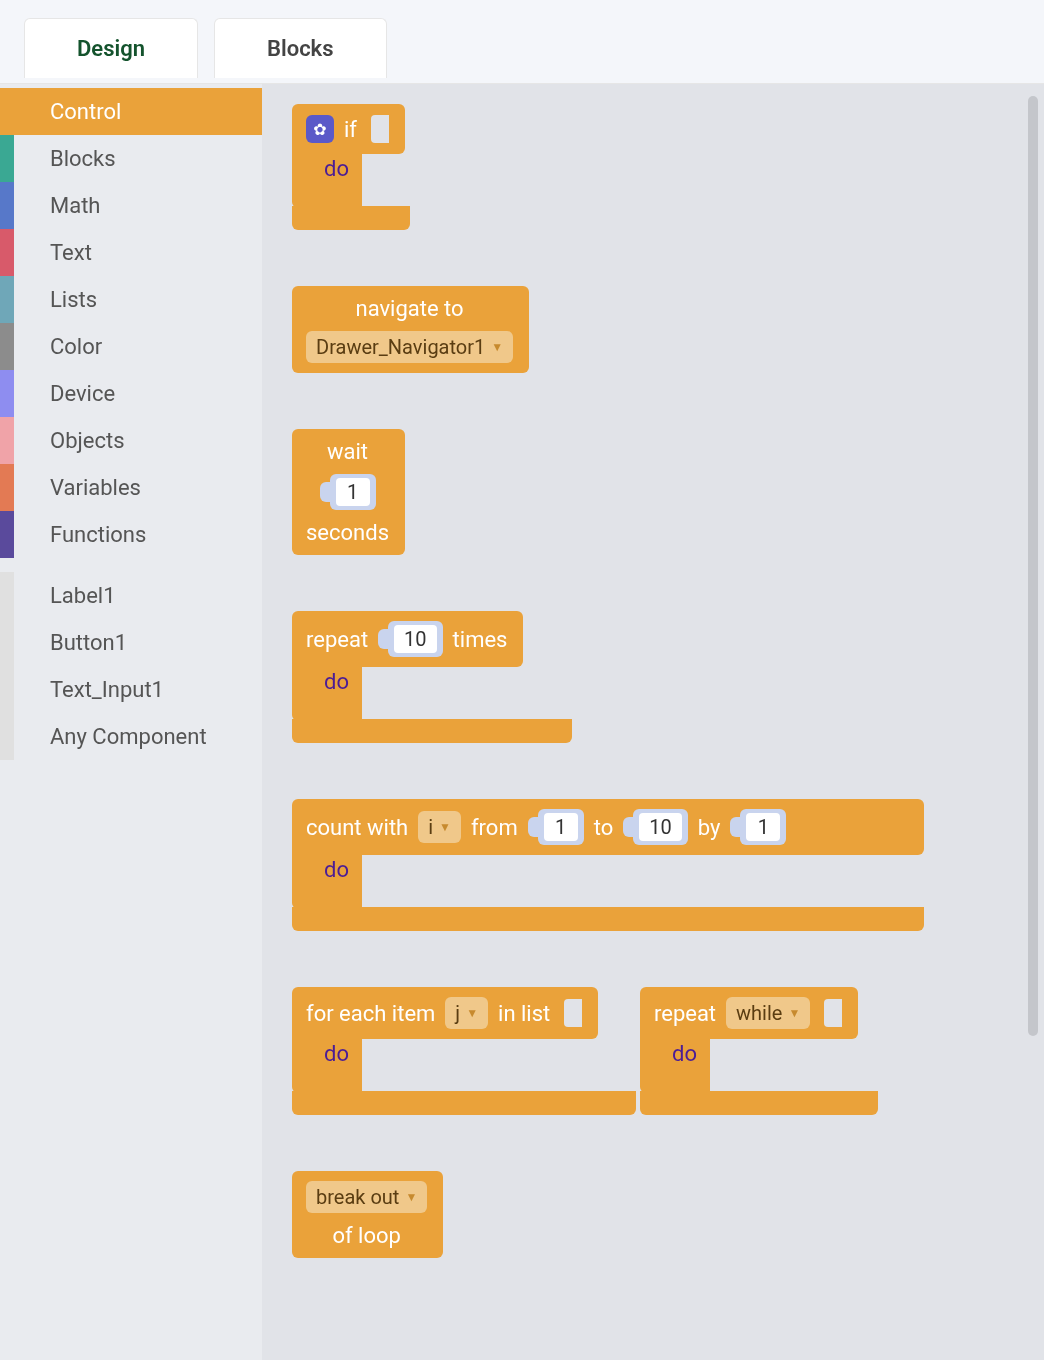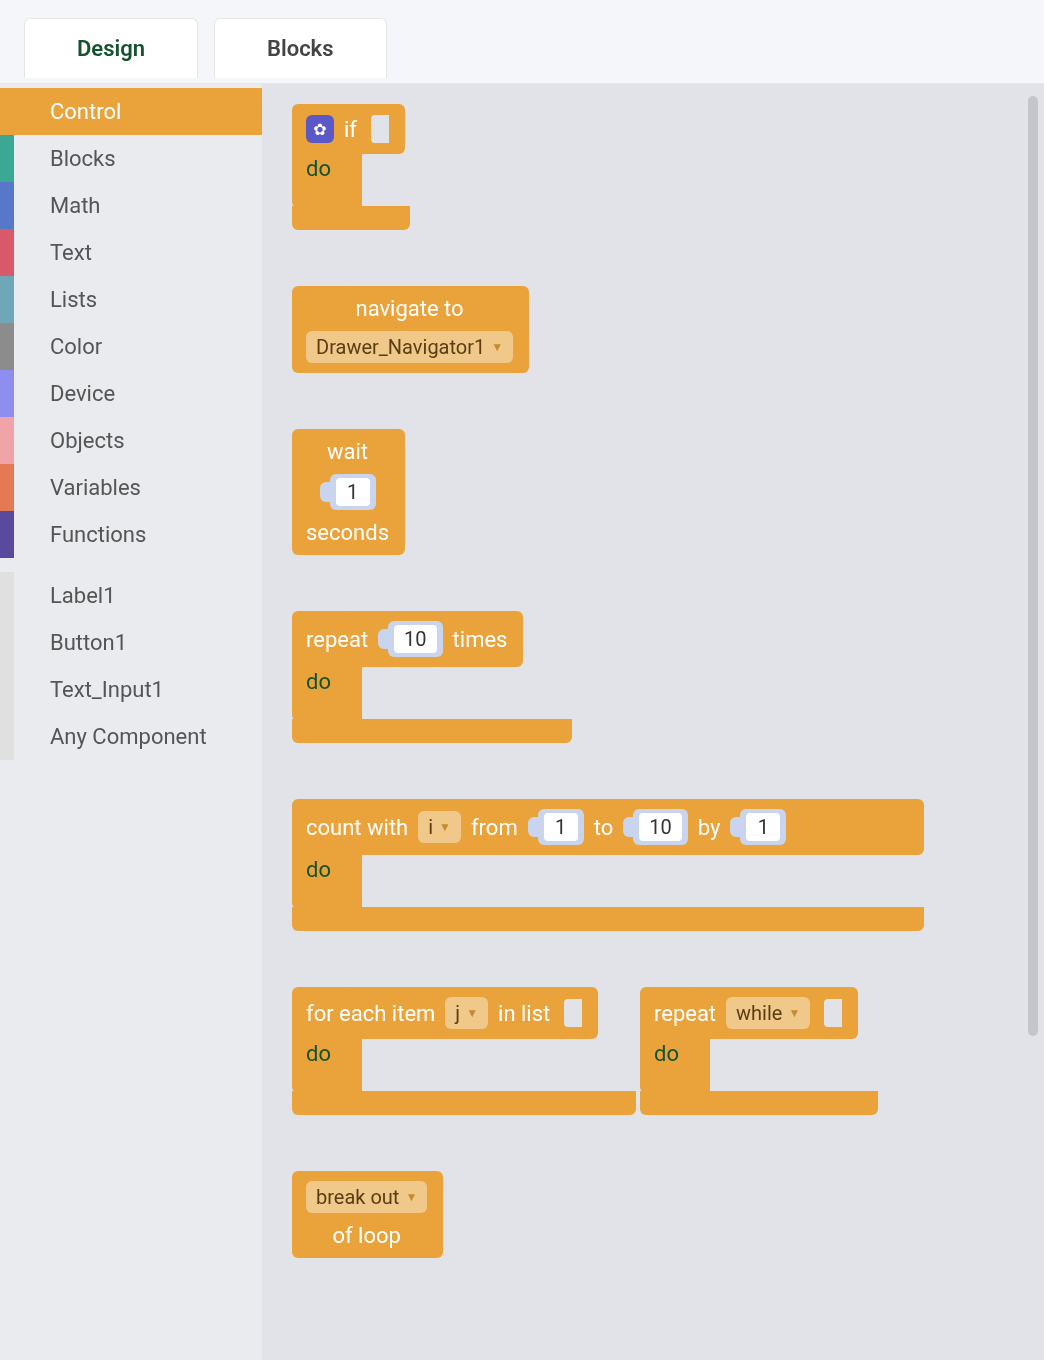--- a/index.html
+++ b/index.html
@@ -101,25 +101,25 @@
     content:"";
     position:absolute;
     top:-8px; left:20px;
     width:36px; height:8px;
     background:#e1e3e8;
     border-radius:0 0 6px 6px;
   }
   
   .c-arm {
     background:#eaa23a;
-    color:#14532d;
+    color:#4c1d95;
     font-size:22px;
     display:flex;
     align-items:flex-start;
-    padding:8px 16px 8px 14px;
+    padding:8px 16px 8px 32px;
     border-radius:0 0 0 6px;
     width:70px;
     height:60px;
     margin-top:-6px;
   }
   .c-bottom {
     background:#eaa23a;
     height:24px;
     border-radius:0 0 6px 6px;
     margin-top:-2px;

